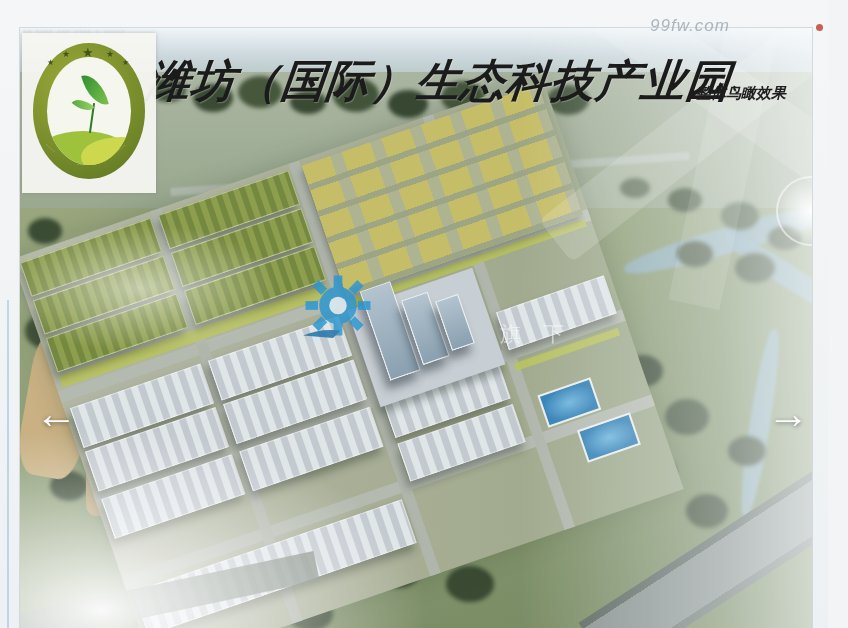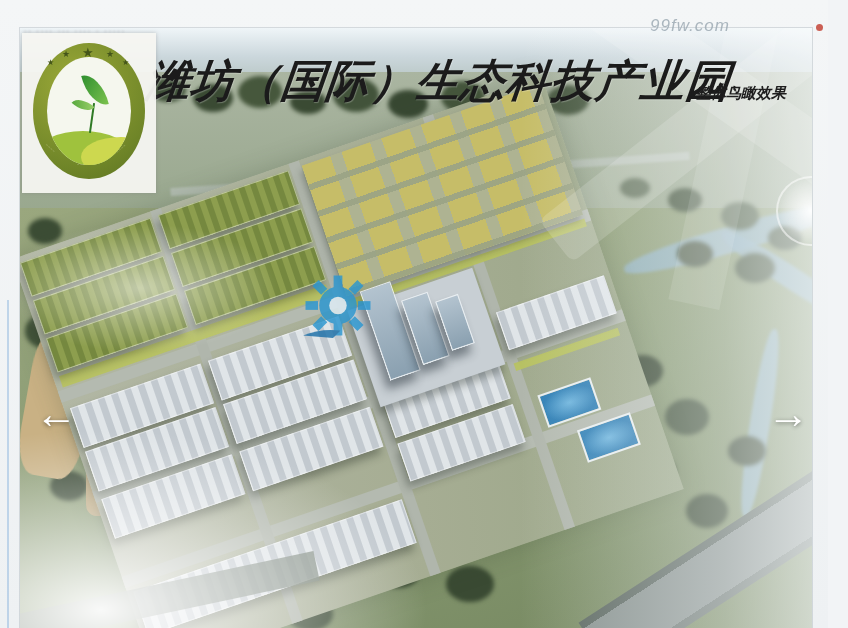--- a/index.html
+++ b/index.html
@@ -244,17 +244,18 @@
           <line x1="48" y1="30" x2="58" y2="30"></line>
         <line x1="14" y1="12" x2="21" y2="19"></line>
           <line x1="43" y1="41" x2="50" y2="48"></line>
         <line x1="50" y1="12" x2="43" y2="19"></line>
           <line x1="21" y1="41" x2="14" y2="48"></line>
       </g>
       <circle cx="32" cy="30" r="15" fill="#2a96d0"></circle>
       <circle cx="32" cy="30" r="7" fill="#dfeef7"></circle>
       <path d="M4 54 Q18 48 34 50 L28 56 Z" fill="#1b6fa8"></path>
     </svg>
+    <div class="abs" id="wm-sub">旗下</div>
 
     <div class="abs nav-arrow" id="prev">←</div>
     <div class="abs nav-arrow" id="next">→</div>
   </div>
 </div>
 
 </body></html>

